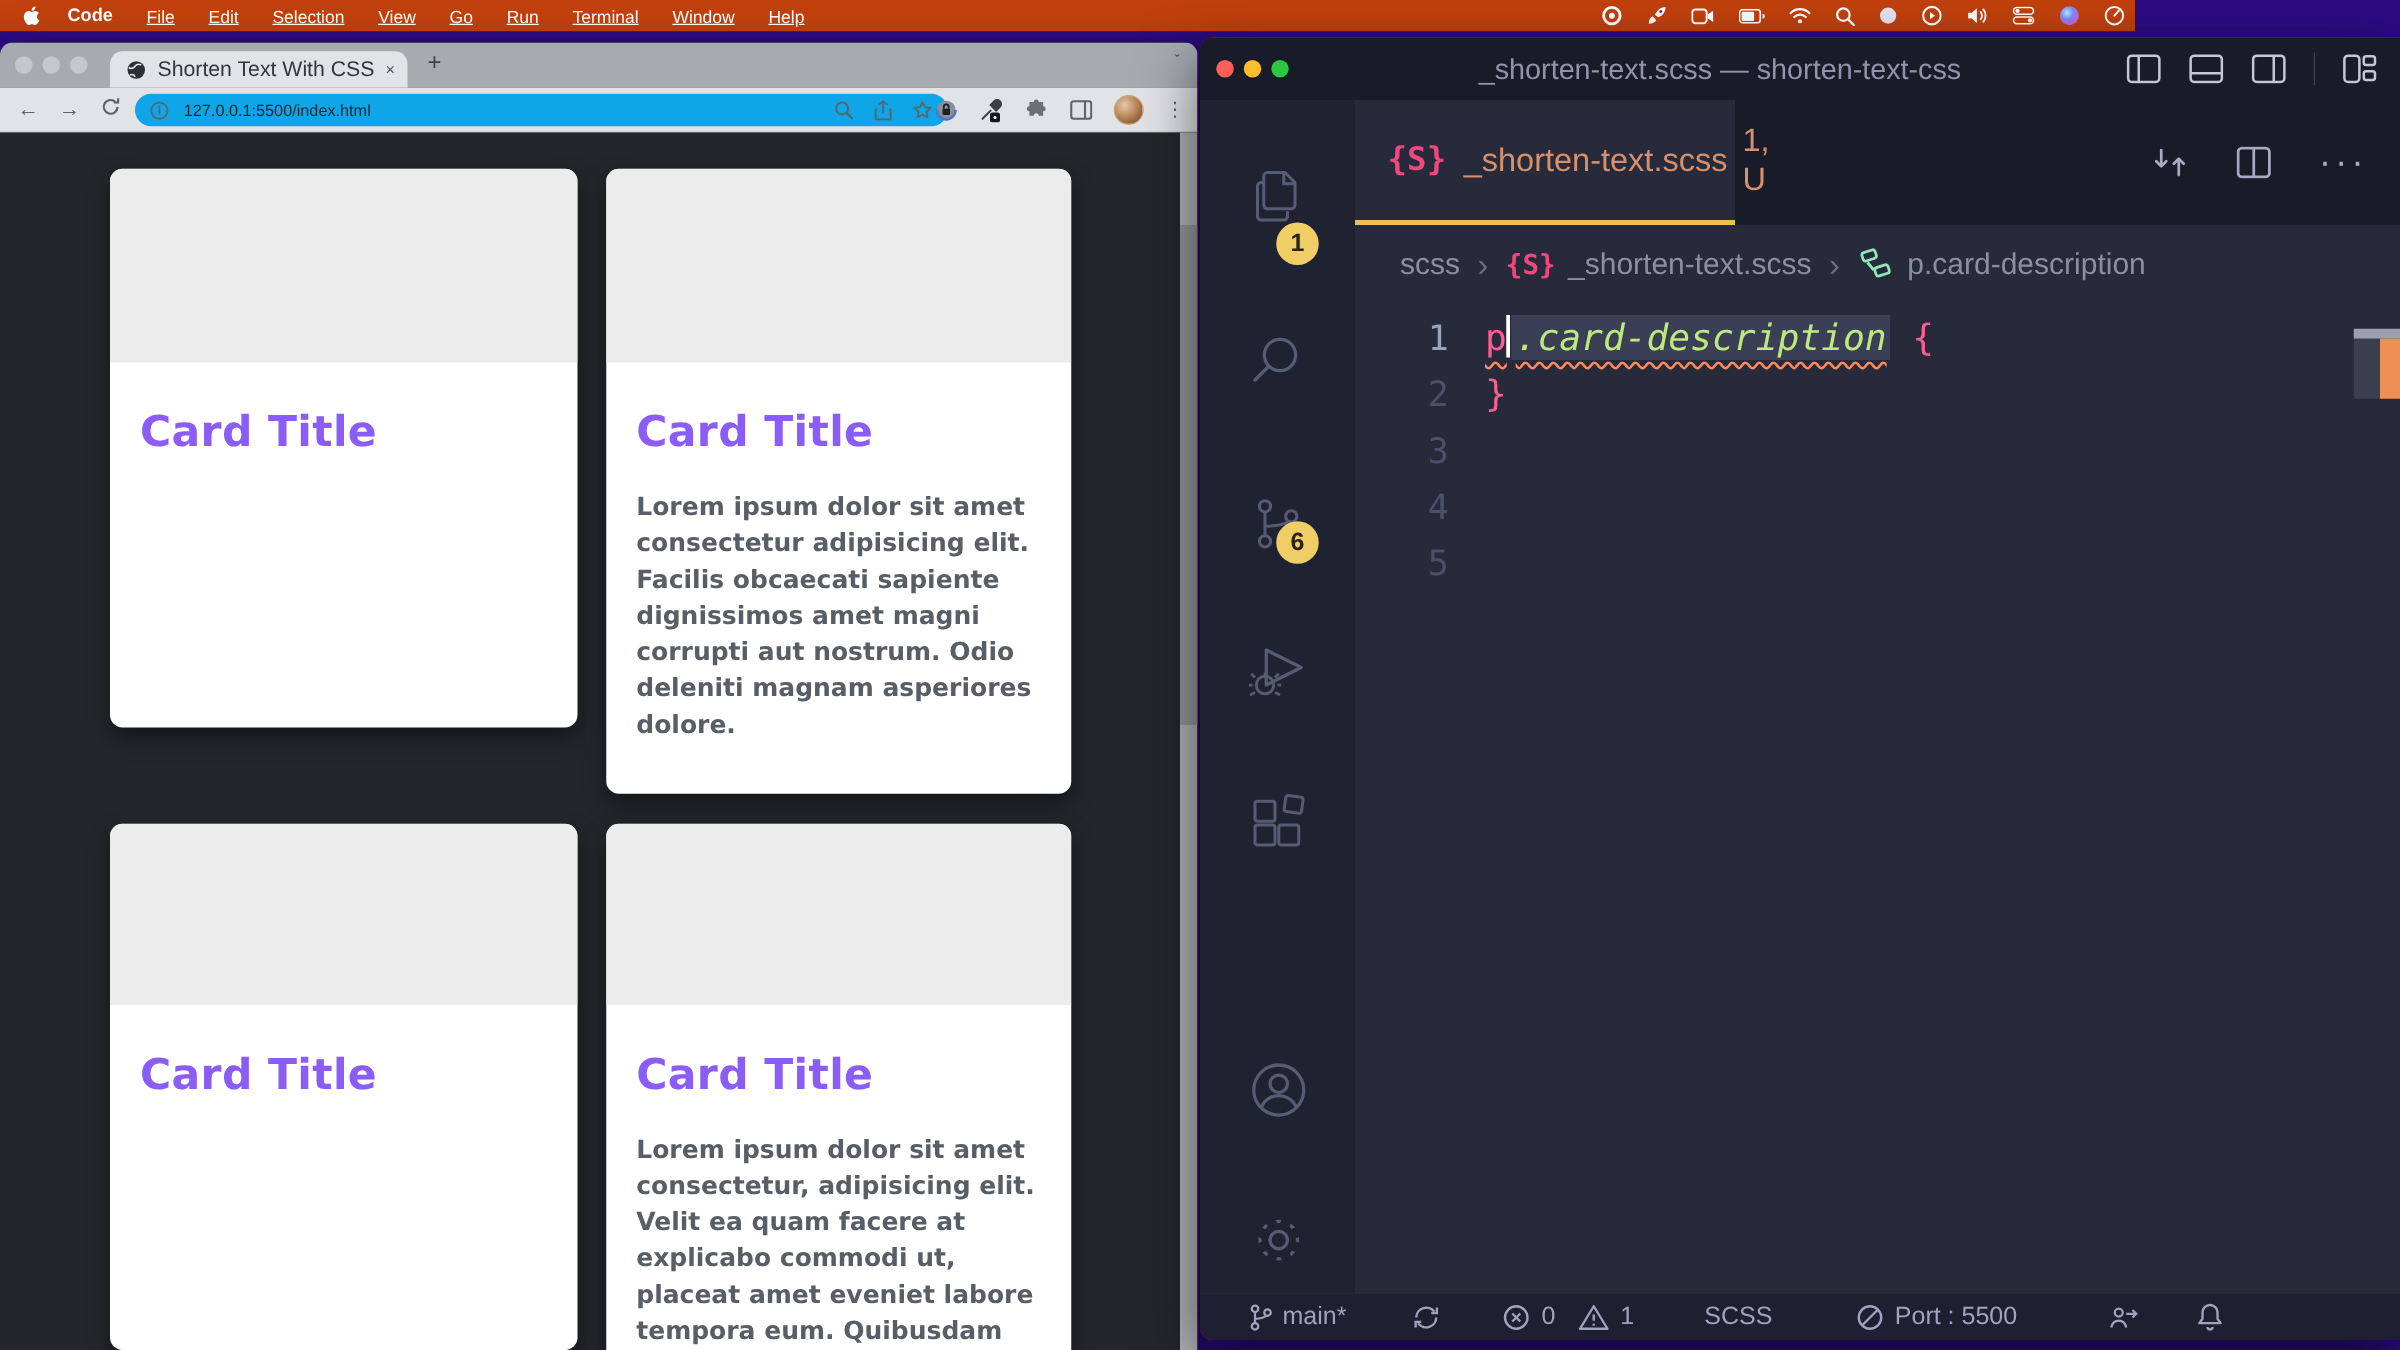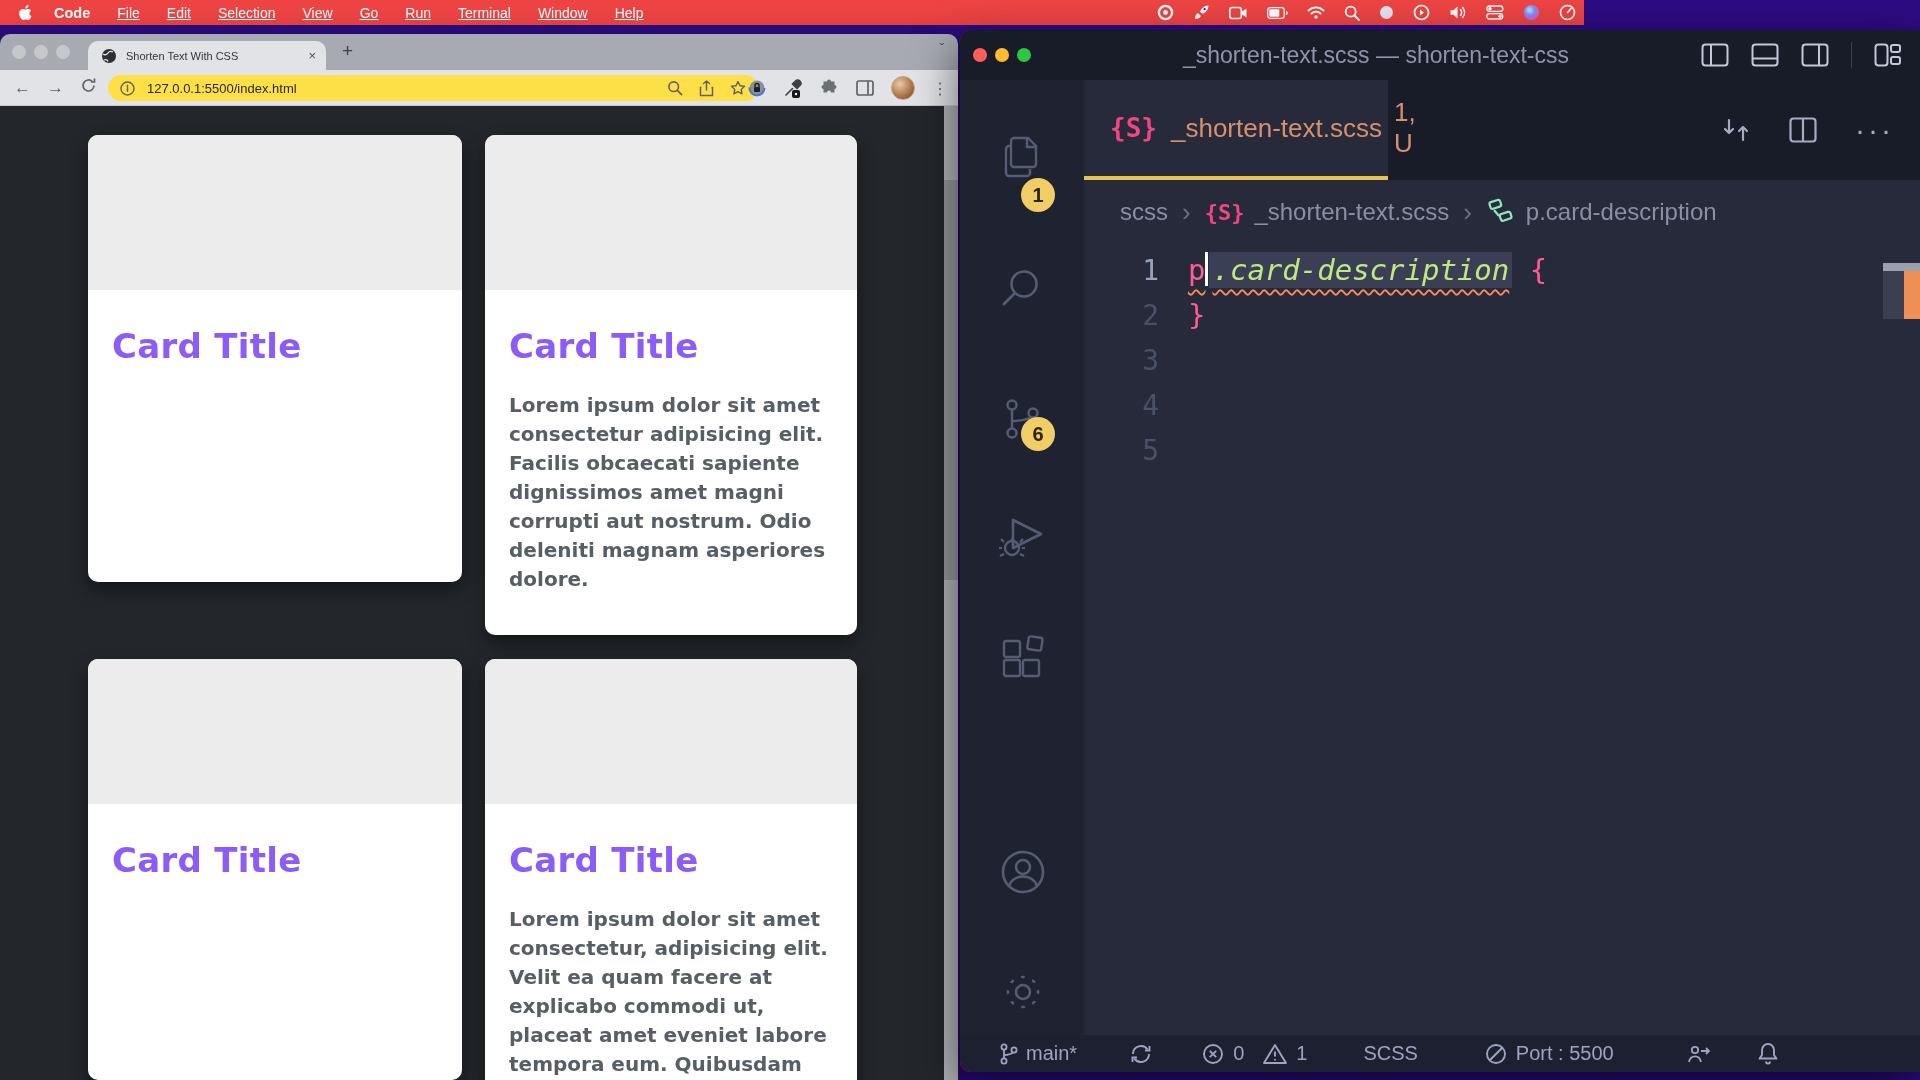--- a/index.html
+++ b/index.html
@@ -1,45 +1,45 @@
 <!DOCTYPE html>
 <html><head>
 <meta charset="utf-8">
 <style>
   * { margin:0; padding:0; box-sizing:border-box; }
   html,body { width:1920px; height:1080px; overflow:hidden; }
   body { background:#2c0b83; font-family:"Liberation Sans", sans-serif; position:relative; }
   svg { display:block; }
 
   
-  .menubar { position:absolute; left:0; top:0; width:1584px; height:25px;
-    background:#ef4444; color:#fff; display:flex; align-items:center; font-size:14px; }
+  .menubar { position:absolute; left:0; top:0; width:1708px; height:25px;
+    background:#c2410c; color:#fff; display:flex; align-items:center; font-size:14px; }
   .menubar .apple { margin-left:18px; }
   .menubar .appname { font-weight:bold; margin-left:22px; font-size:14.5px; }
   .menubar .mitem { margin-left:27px;text-decoration:underline; }
   .mb-status { position:absolute; right:8px; top:0; height:25px; display:flex; align-items:center; gap:19px; }
   .mb-status .sicon { color:#fff; display:flex; align-items:center; }
 
   
   .chrome { position:absolute; left:0; top:34px; width:958px; height:1046px;
     border-radius:10px 10px 0 0; overflow:hidden; background:#23272c;
     box-shadow:0 14px 40px rgba(0,0,0,.5); }
   .tabstrip { position:absolute; left:0; top:0; width:100%; height:36px; background:#a8aab2; }
   .tl-dot { position:absolute; top:11px; width:14px; height:14px; border-radius:50%; background:#c6c7cb; }
   .ctab { position:absolute; left:88px; top:7px; width:238px; height:29px; background:#e1e3e6;
     border-radius:10px 10px 0 0; display:flex; align-items:center; padding:0 10px 0 13px; }
-  .ctab-title { font-size:11px; color:#33363b; margin-left:9px; flex:1; white-space:nowrap; overflow:hidden; }
+  .ctab-title { font-size:17px; color:#33363b; margin-left:9px; flex:1; white-space:nowrap; overflow:hidden; }
   .ctab-close { color:#505359; font-size:13px; cursor:default; }
   .newtab { position:absolute; left:342px; top:6px; font-size:19px; color:#3e4146; }
   .tab-overflow { position:absolute; right:14px; top:7px; font-size:13px; color:#4c4f55; }
   .toolbar { position:absolute; left:0; top:36px; width:100%; height:36px; background:#e1e3e6;
     border-bottom:1px solid #c7c9cc; display:flex; align-items:center; }
   .navbtn { color:#5f6368; font-size:17px; width:33px; text-align:center; }
   .omnibox { position:absolute; left:108px; top:5px; width:650px; height:26px; border-radius:14px;
-    background:#fde047; display:flex; align-items:center; padding:0 12px; }
+    background:#0ea5e9; display:flex; align-items:center; padding:0 12px; }
   .omni-url { font-size:13px; color:#27292d; margin-left:12px; flex:1; }
   .omni-ic { color:#5f6368; margin-left:16px; }
   .ext-ic { color:#5f6368; }
   .extbar { position:absolute; right:10px; top:0; height:36px; display:flex; align-items:center; gap:17px; }
   .avatar { width:24px; height:24px; border-radius:50%;
     background:radial-gradient(circle at 35% 32%, #e8c9a8 0%, #b07a4e 55%, #6e4226 100%);
     border:1.5px solid #caa27a; }
   .page { position:absolute; left:0; top:72px; right:0; bottom:0; background:#23272c; }
   .pg-scroll { position:absolute; right:0; top:72px; bottom:0; width:14px; background:#b1b3b7; }
   .pg-thumb { position:absolute; right:0; top:74px; width:14px; height:400px; background:#95979b; }

